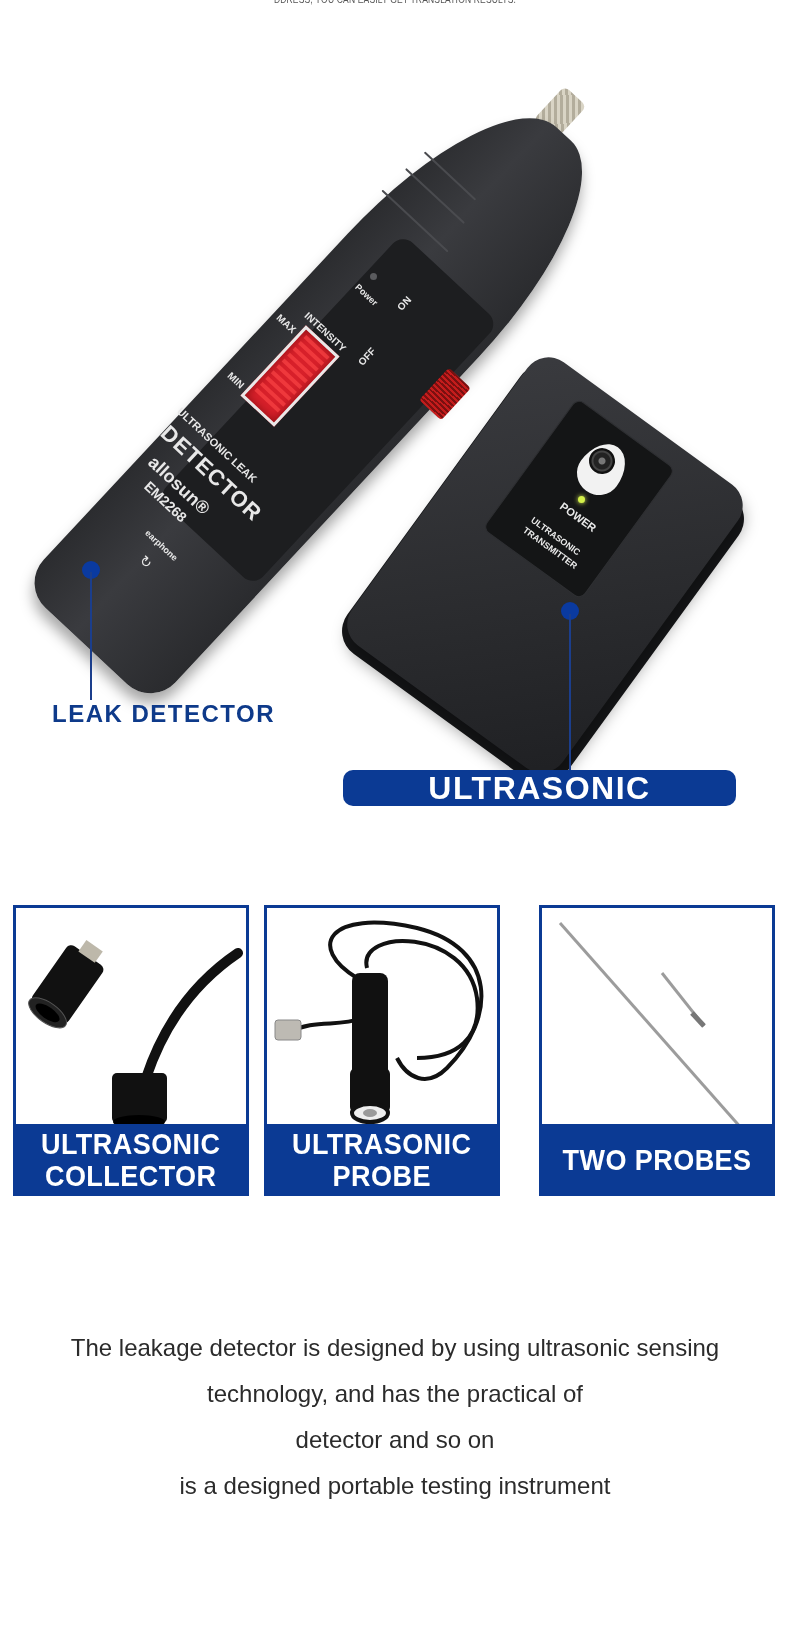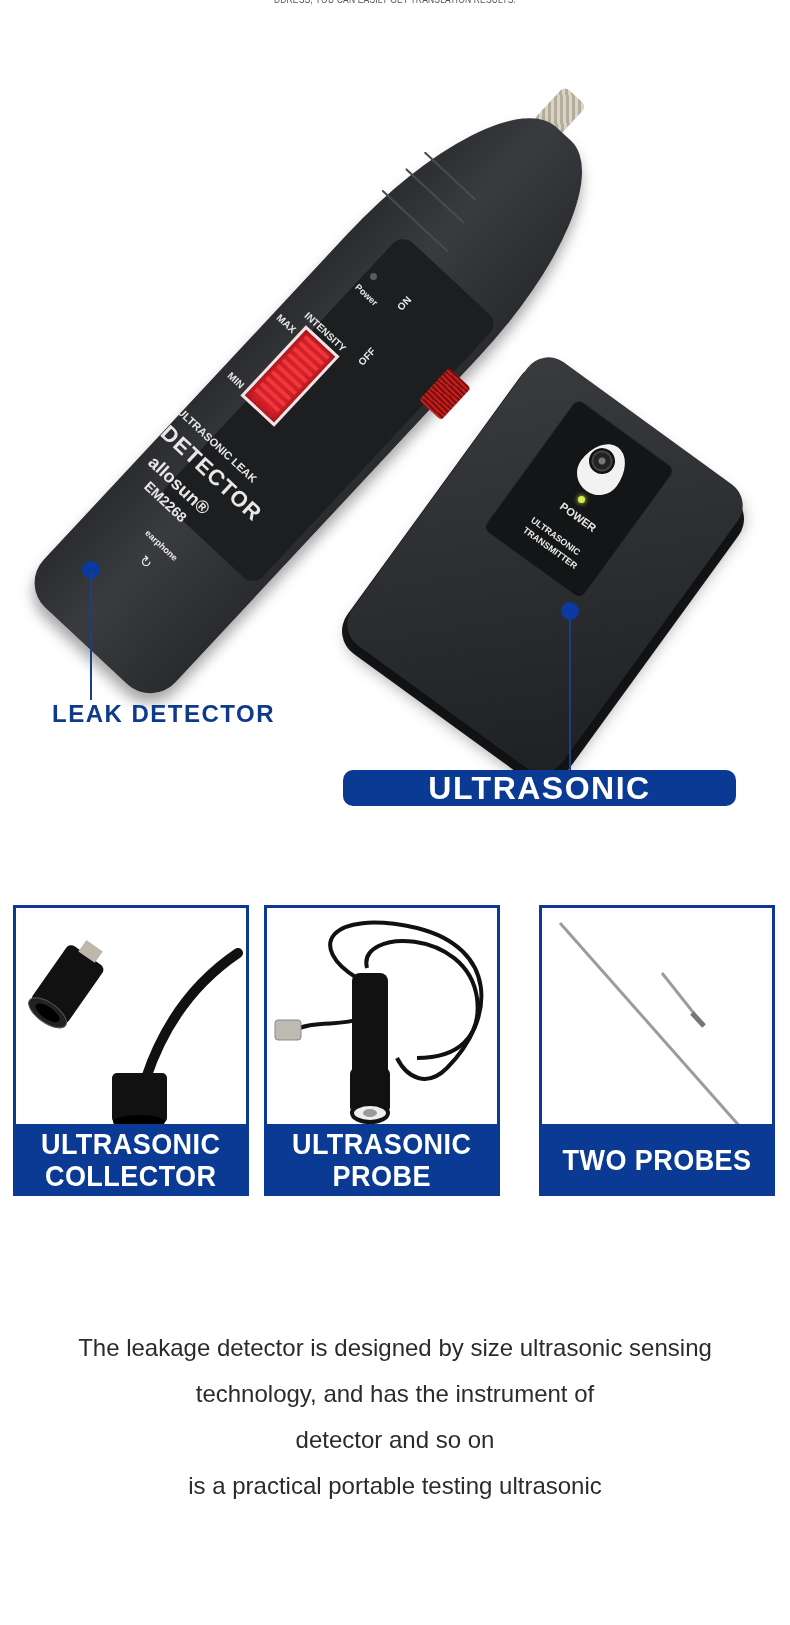--- a/index.html
+++ b/index.html
@@ -162,17 +162,17 @@
         <line x1="150" y1="105" x2="162" y2="118" stroke="#777" stroke-width="5"></line>
       </svg>
     </div>
     <div class="band">
         <span>TWO PROBES</span>
       </div>
   </div>
 </div>
 
 <div class="abs desc">
-  <div>The leakage detector is designed by size ultrasonic sensing</div>
-  <div>technology, and has the instrument of</div>
+  <div>The leakage detector is designed by using ultrasonic sensing</div>
+  <div>technology, and has the practical of</div>
   <div>detector and so on</div>
-  <div>is a practical portable testing ultrasonic</div>
+  <div>is a designed portable testing instrument</div>
 </div>
 
 </body></html>

